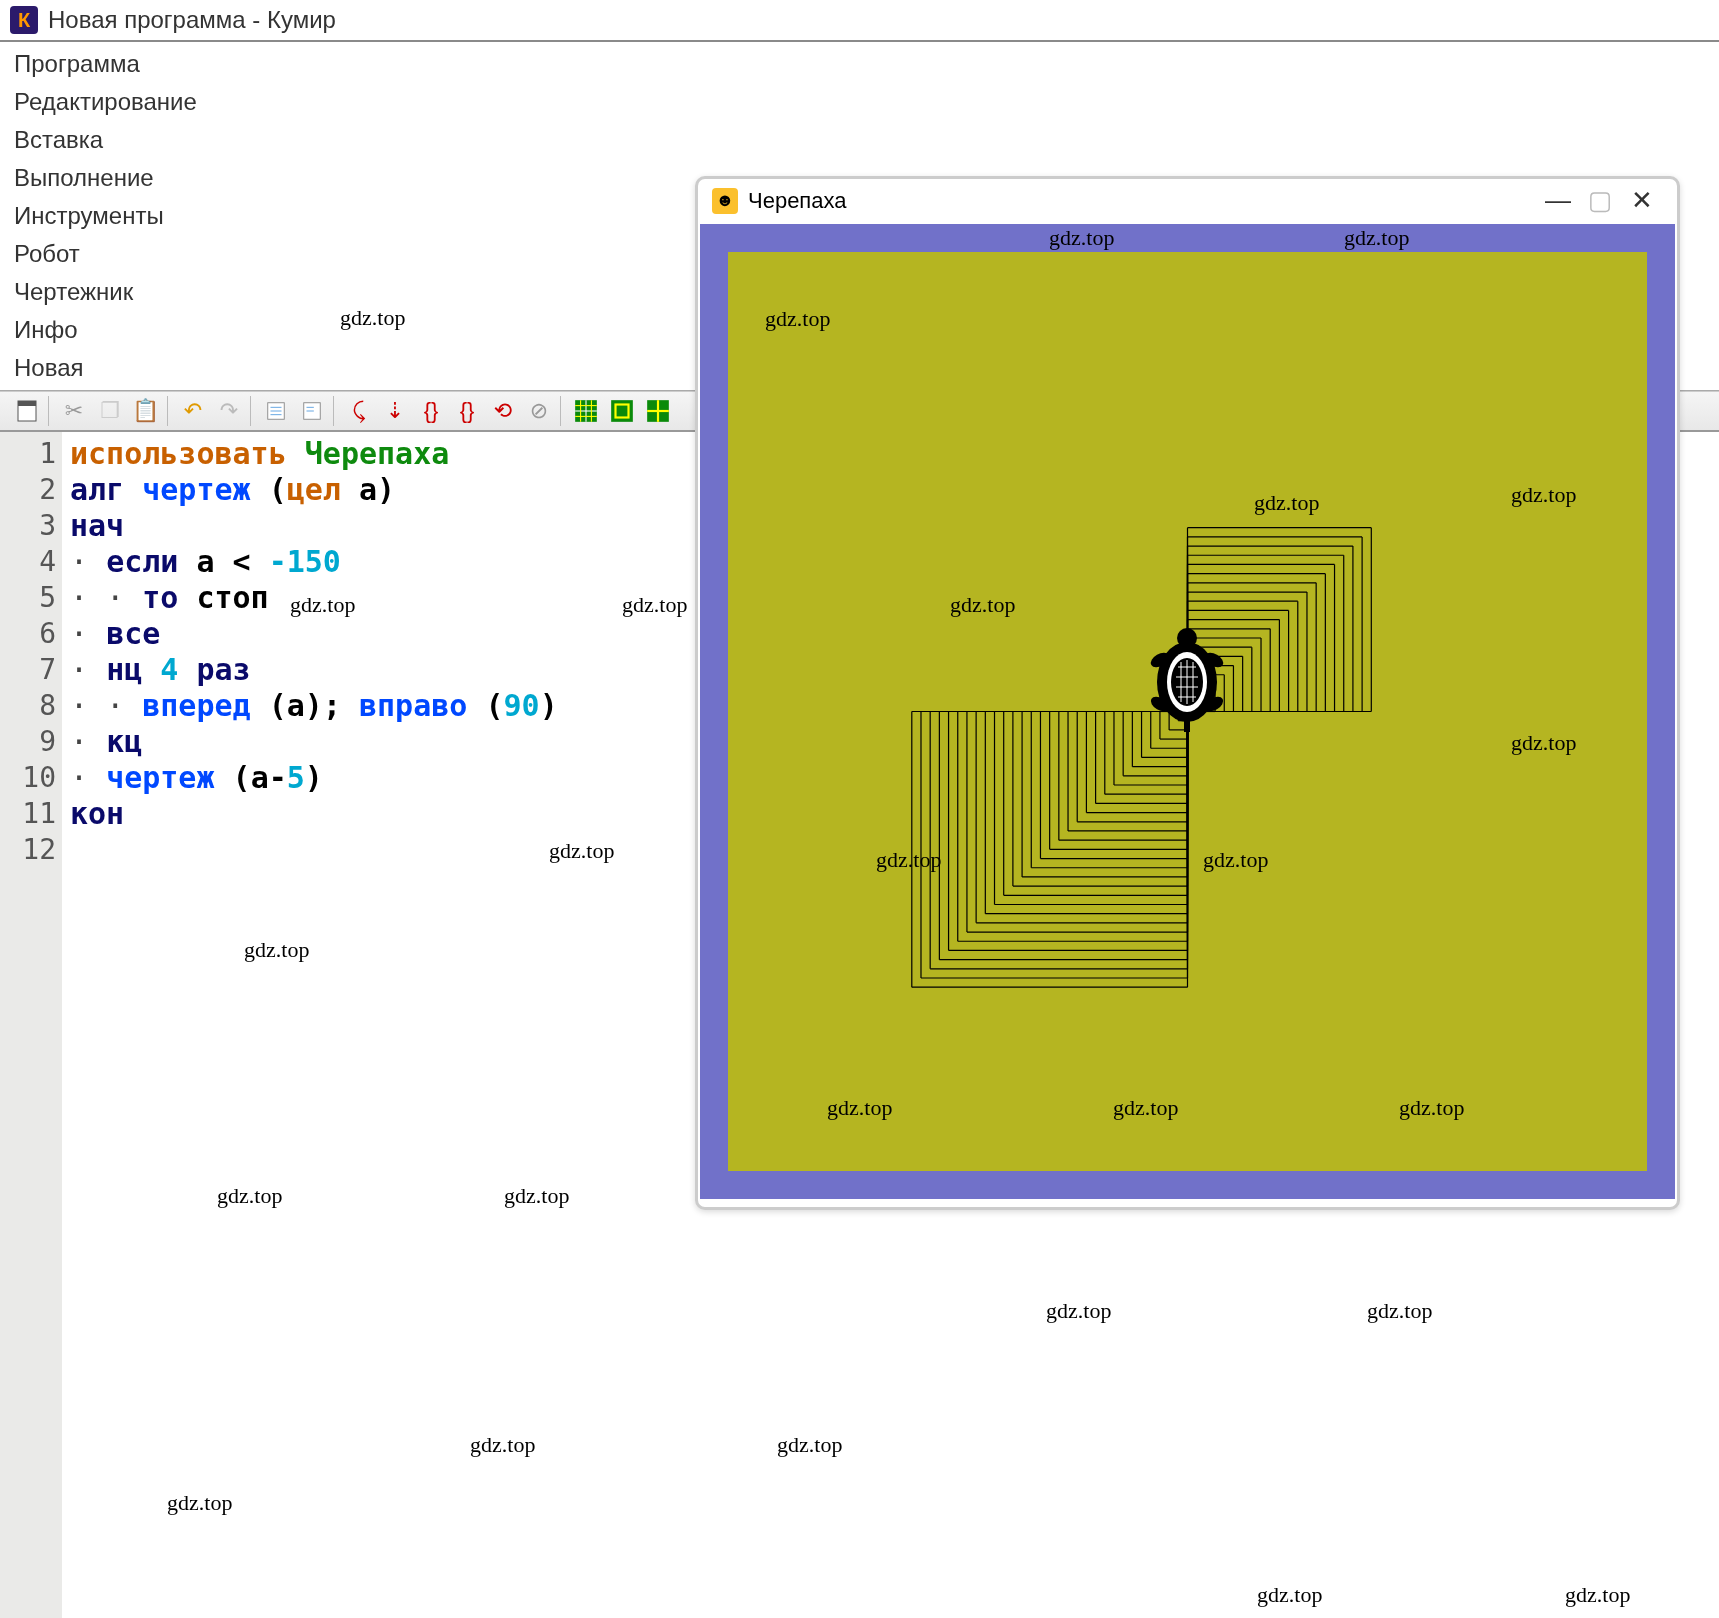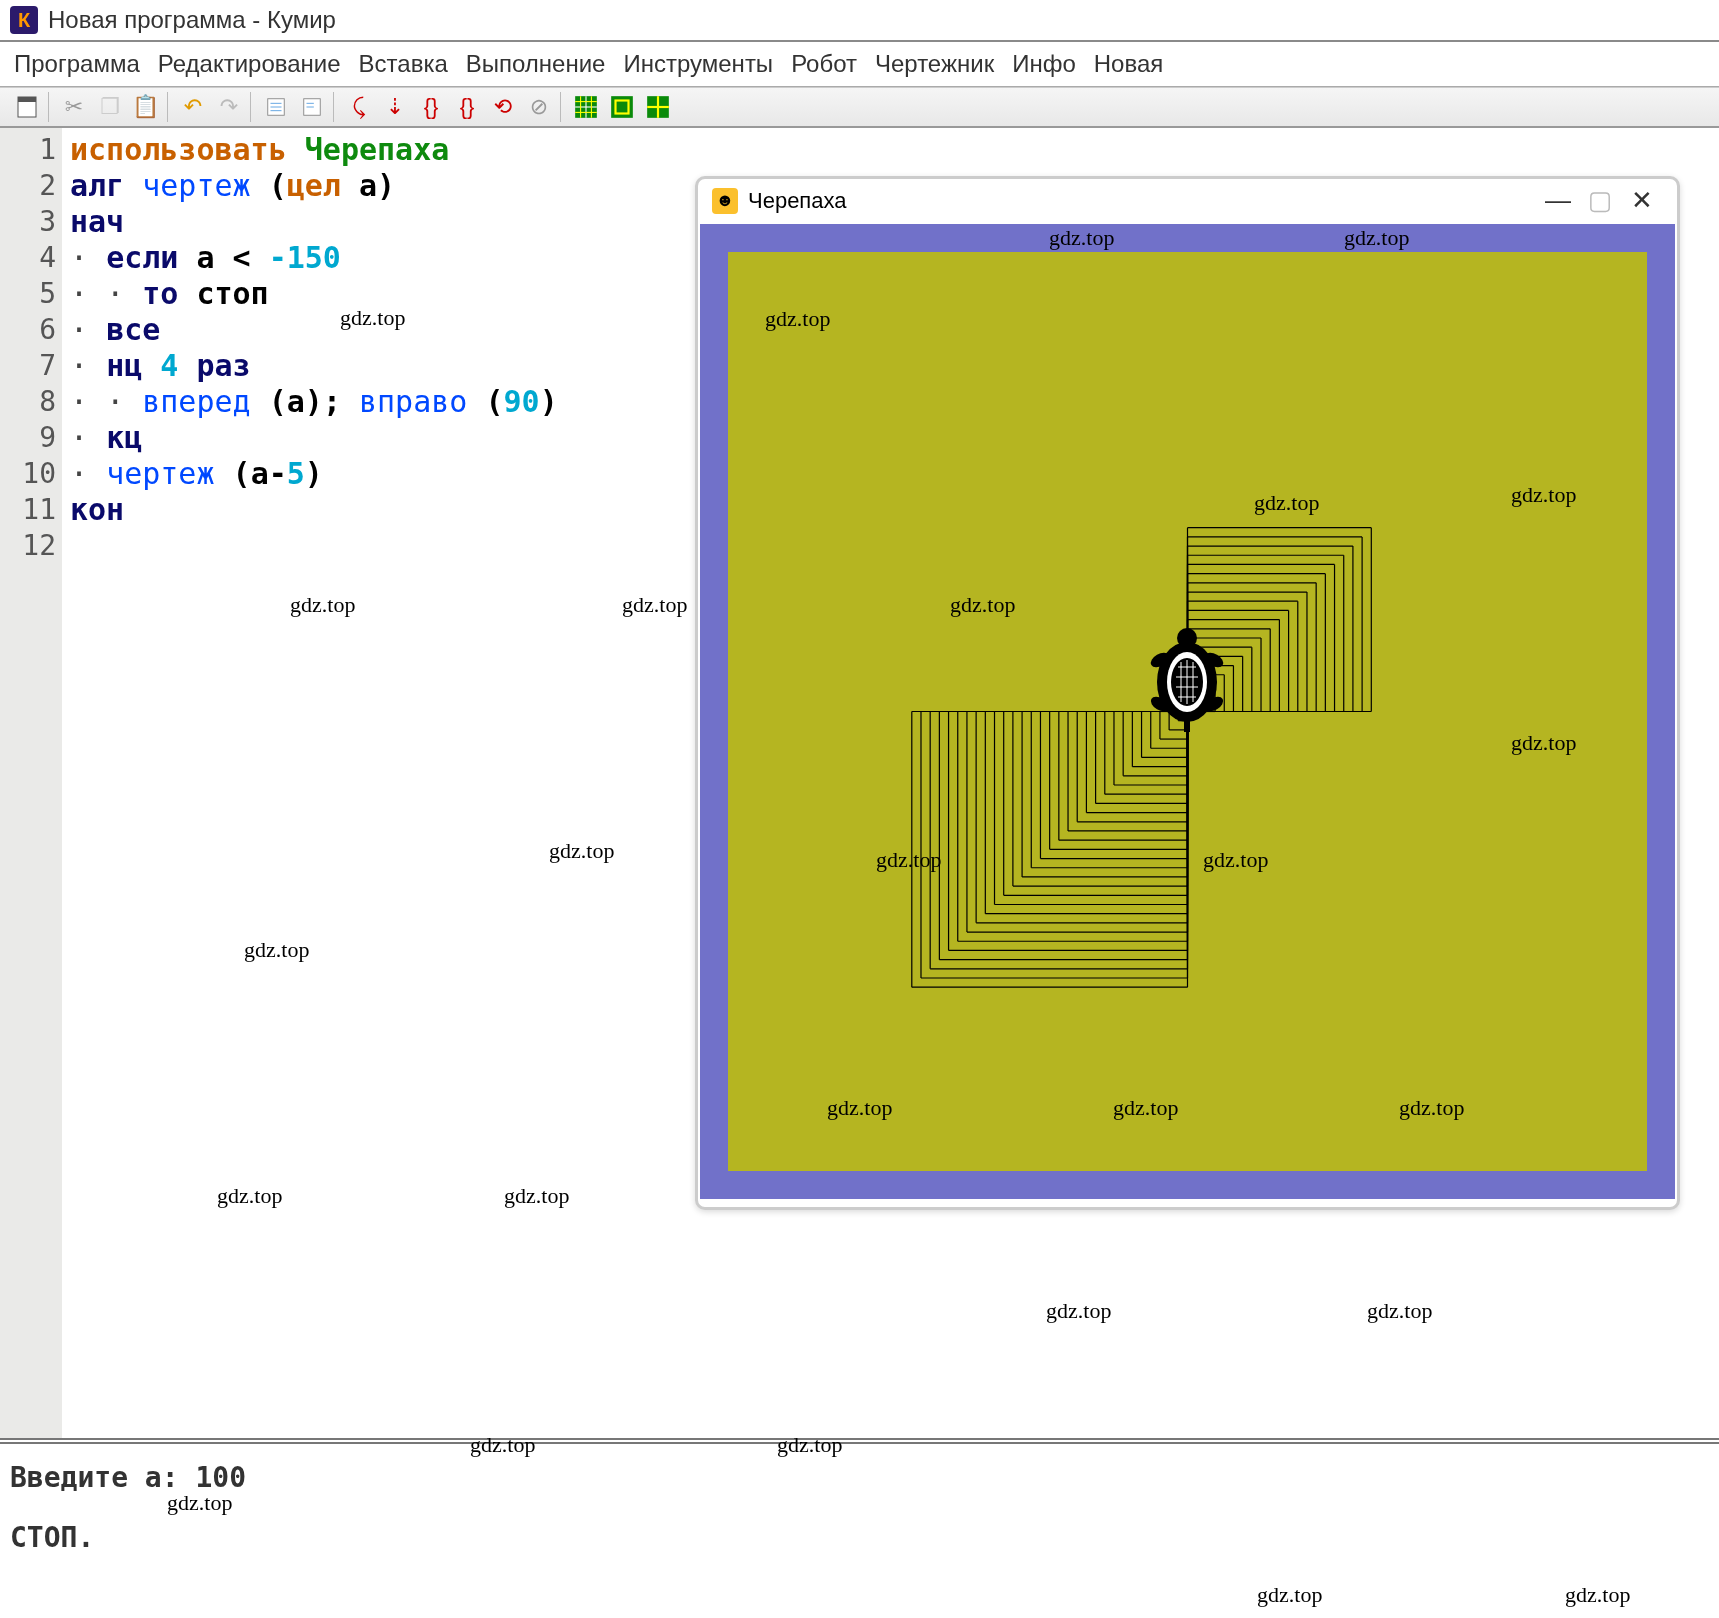--- a/index.html
+++ b/index.html
@@ -34,20 +34,21 @@
     margin-right: 10px;
     font-size: 20px;
   }
   .menubar {
     display: flex;
     gap: 6px;
     padding: 6px 8px;
     font-size: 24px;
     color: #333;
     border-bottom: 1px solid #aaa;
+    flex-direction: column;
   }
   .menubar span { padding: 2px 6px; cursor: default; }
   .toolbars {
     display: flex;
     align-items: center;
     padding: 4px 6px;
     background: linear-gradient(#f5f5f5,#e8e8e8);
     border-top: 1px solid #ccc;
     border-bottom: 2px solid #999;
     gap: 4px;
@@ -85,21 +86,21 @@
   .editor {
     flex: 1;
     padding: 4px 8px;
     font-family: "Consolas", monospace;
     font-size: 30px;
     line-height: 36px;
     position: relative;
     min-height: 1310px;
   }
   .code-line { white-space: pre; }
-  .kw-blue { color: #0048ff; font-weight: normal; }
+  .kw-blue { color: #0048ff; font-weight: bold; }
   .kw-navy { color: #0a0a6a; font-weight: bold; }
   .kw-green { color: #0e8a0e; font-weight: bold; }
   .kw-red { color: #000000; font-weight: bold; }
   .kw-orange { color: #c86000; font-weight: bold; }
   .lit-num { color: #00a8d0; font-weight: bold; }
   .bold { font-weight: bold; }
   .dot { color: #444; }
 
   .turtle-window {
     position: absolute;

